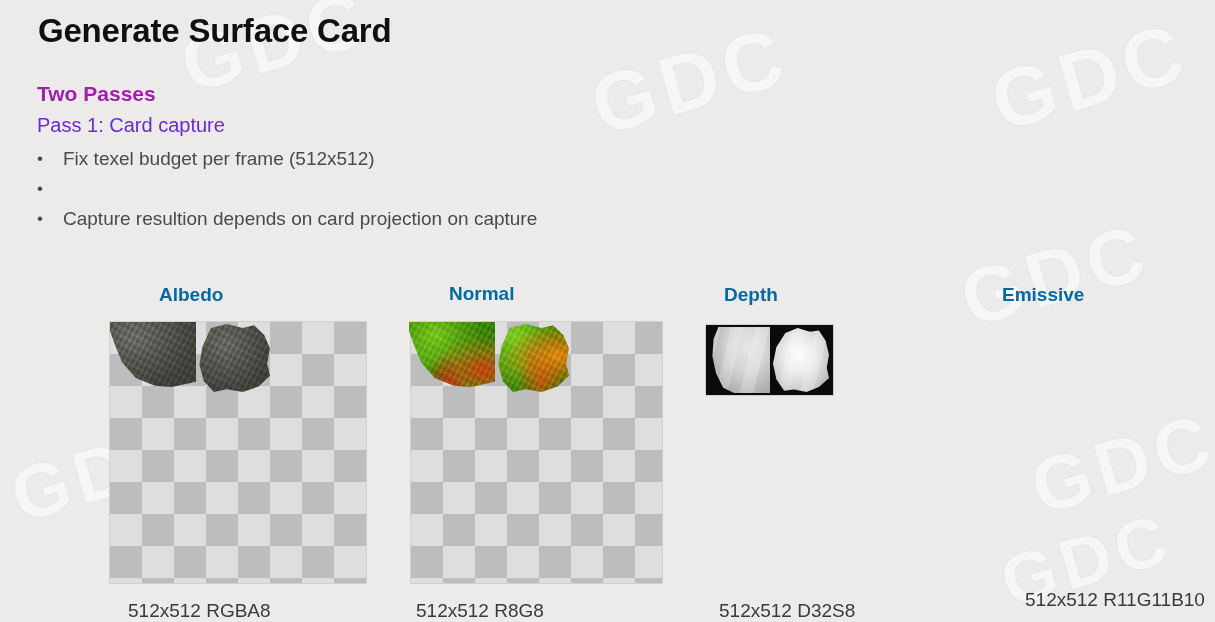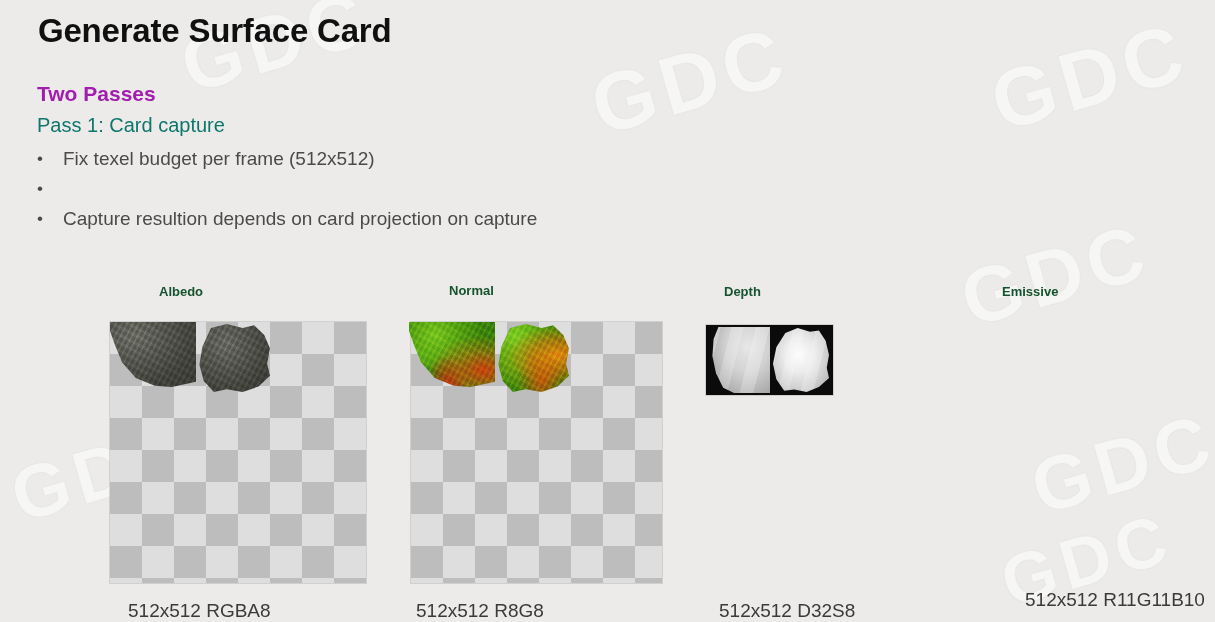--- a/index.html
+++ b/index.html
@@ -61,21 +61,21 @@
     top: 82px;
     font-size: 21px;
     font-weight: bold;
     color: #a21caf;
   }
   .passline {
     position: absolute;
     left: 37px;
     top: 114px;
     font-size: 20px;
-    color: #0f766e;
+    color: #6d28d9;
   }
   .bullets {
     position: absolute;
     left: 37px;
     top: 144px;
     width: 900px;
   }
   .bullet {
     display: flex;
     align-items: flex-start;
@@ -88,23 +88,23 @@
     width: 26px;
     flex: 0 0 26px;
     text-align: left;
     color: #4a4a4a;
     font-size: 17px;
   }
 
   
   .col-header {
     position: absolute;
-    font-size: 13px;
-    font-weight: bold;
-    color: #14532d;
+    font-size: 19px;
+    font-weight: bold;
+    color: #0369a1;
   }
   .col-caption {
     position: absolute;
     font-size: 19px;
     color: #3a3a3a;
   }
 
   
   .checker {
     position: absolute;

